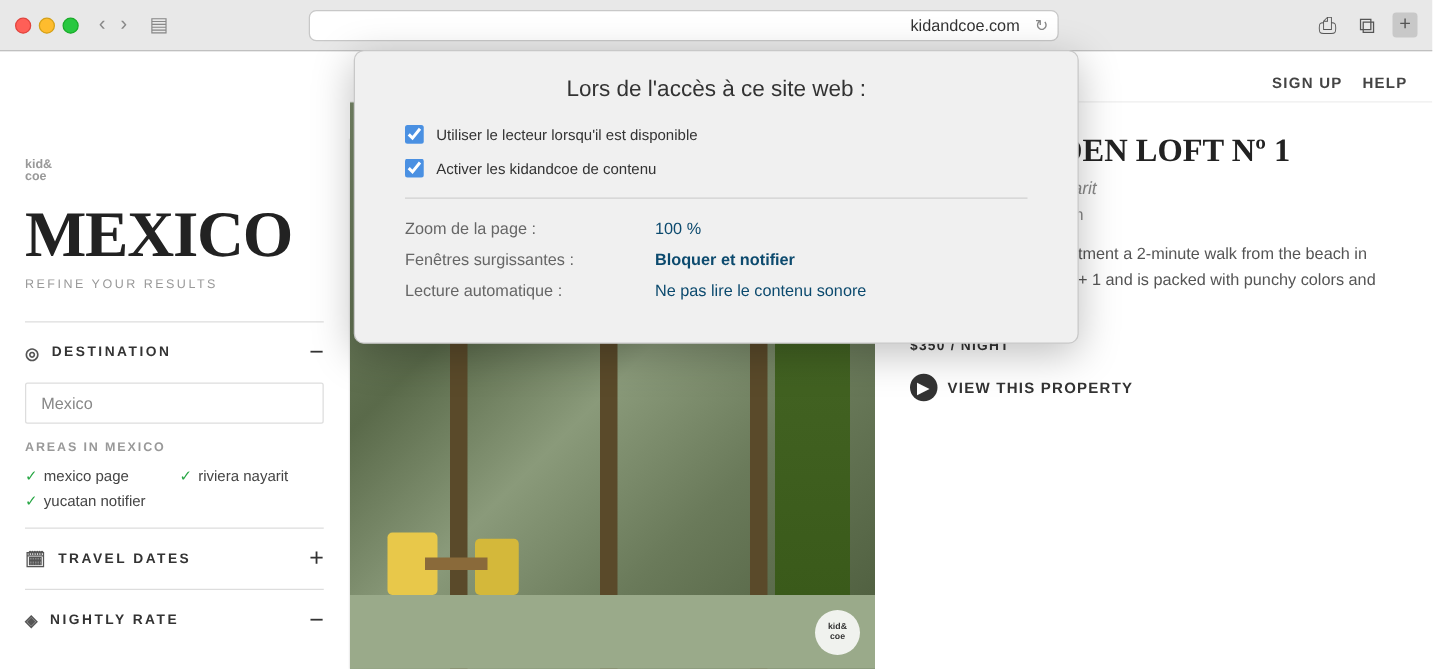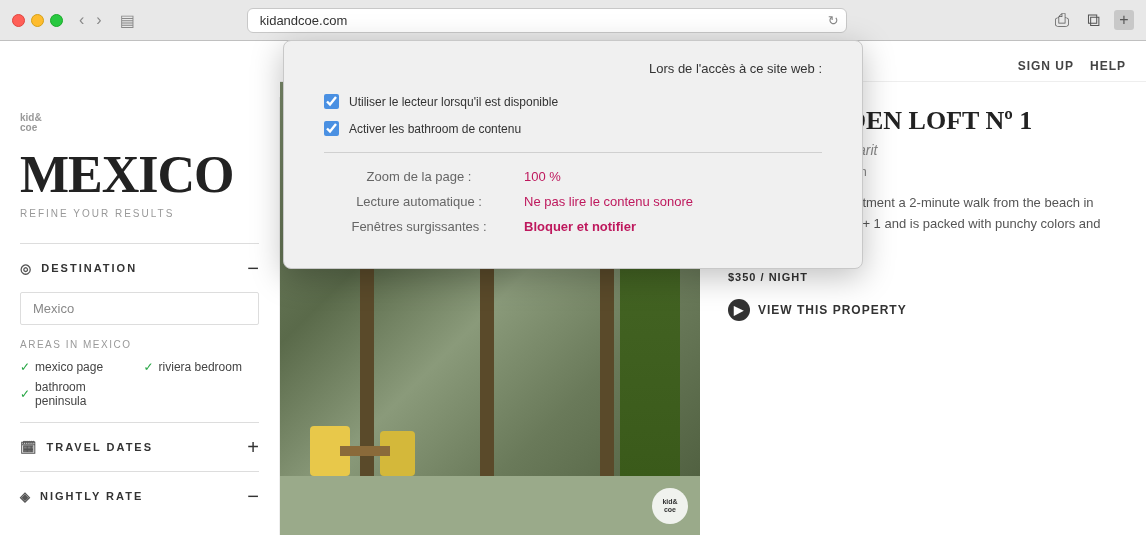--- a/index.html
+++ b/index.html
@@ -37,21 +37,21 @@
     .sidebar-toggle {
       background: none; border: none; cursor: pointer; color: #888; font-size: 16px; padding: 2px 6px;
     }
     .address-bar-wrap {
       flex: 1;
       display: flex; justify-content: center; align-items: center;
       max-width: 600px; margin: 0 auto; position: relative;
     }
     .address-bar {
       width: 100%; background: #fff; border: 1px solid #c8c8c8; border-radius: 6px;
-      padding: 4px 30px 4px 12px; font-size: 13px; color: #333; text-align: left;
+      padding: 4px 30px 4px 12px; font-size: 13px; color: #333; text-align: right;
       outline: none;
     }
     .reload-btn {
       position: absolute; right: 8px; top: 50%; transform: translateY(-50%);
       background: none; border: none; color: #888; cursor: pointer; font-size: 13px;
     }
     .toolbar-right {
       display: flex; align-items: center; gap: 10px; margin-left: auto;
     }
     .tool-btn {
@@ -70,42 +70,42 @@
       transform: translateX(-50%);
       width: 580px;
       background: #f0f0f0;
       border: 1px solid #c8c8c8;
       border-radius: 8px;
       box-shadow: 0 8px 32px rgba(0,0,0,0.25);
       z-index: 100;
       padding: 20px 40px 24px;
     }
     .popup-title {
-      text-align: right; font-size: 13px; color: #333; margin-bottom: 18px; font-weight: 400;
+      text-align: center; font-size: 18px; color: #333; margin-bottom: 18px; font-weight: 400;
     }
     .popup-divider {
       border: none; border-top: 1px solid #d0d0d0; margin: 16px 0;
     }
     .checkbox-row {
       display: flex; align-items: center; gap: 10px; margin-bottom: 12px;
     }
     .checkbox-input {
       width: 15px; height: 15px; accent-color: #4a90e2; cursor: pointer;
     }
     .checkbox-label {
       font-size: 12px; color: #333;
     }
     .setting-row {
       display: flex; align-items: center; margin-bottom: 10px; gap: 0;
     }
     .setting-key {
-      font-size: 13px; color: #666; text-align: center; min-width: 200px; padding-right: 10px;
+      font-size: 13px; color: #666; text-align: left; min-width: 200px; padding-right: 10px;
     }
     .setting-val {
-      font-size: 13px; color: #be185d; font-weight: 500;
+      font-size: 13px; color: #0c4a6e; font-weight: 500;
     }
     .setting-val.bold { font-weight: 700; }
 
     
     .website {
       display: flex;
       height: calc(535px - 40px);
       overflow: hidden;
       position: relative;
       align-items: flex-end;
@@ -143,21 +143,21 @@
       display: flex; align-items: center; gap: 8px;
     }
     .filter-icon { font-size: 13px; color: #555; }
     .filter-toggle { font-size: 20px; color: #333; line-height: 1; }
     .filter-body { margin-top: 14px; }
     .destination-input {
       border: 1px solid #ddd; padding: 8px 12px; width: 100%; font-size: 13px; color: #888;
       outline: none; border-radius: 2px; margin-bottom: 14px;
     }
     .areas-label {
-      font-size: 10px; font-weight: 400; letter-spacing: 1.5px; color: #999; text-transform: uppercase;
+      font-size: 10px; font-weight: 700; letter-spacing: 1.5px; color: #999; text-transform: uppercase;
       margin-bottom: 10px;
     }
     .areas-grid {
       display: grid; grid-template-columns: 1fr 1fr; gap: 6px 8px;
     }
     .area-item {
       display: flex; align-items: center; gap: 5px; font-size: 12px; color: #444;
     }
     .area-check { color: #28a745; font-size: 12px; }
 
@@ -273,34 +273,34 @@
 </div>
 
 <div class="popup-overlay">
   <div class="popup-title">Lors de l'accès à ce site web :</div>
   <div class="checkbox-row">
     <input type="checkbox" class="checkbox-input" checked="" style="">
     <span class="checkbox-label">Utiliser le lecteur lorsqu'il est disponible</span>
   </div>
   <div class="checkbox-row">
     <input type="checkbox" class="checkbox-input" checked="" style="">
-    <span class="checkbox-label">Activer les bathroom de contenu</span>
+    <span class="checkbox-label">Activer les kidandcoe de contenu</span>
   </div>
   <hr class="popup-divider">
   <div class="setting-row">
     <span class="setting-key">Zoom de la page :</span>
     <span class="setting-val">100 %</span>
   </div>
   <div class="setting-row">
+    <span class="setting-key">Fenêtres surgissantes :</span>
+    <span class="setting-val bold">Bloquer et notifier</span>
+  </div>
+  <div class="setting-row">
     <span class="setting-key">Lecture automatique :</span>
     <span class="setting-val">Ne pas lire le contenu sonore</span>
-  </div>
-  <div class="setting-row">
-    <span class="setting-key">Fenêtres surgissantes :</span>
-    <span class="setting-val bold">Bloquer et notifier</span>
   </div>
 </div>
 
 <div class="website">
 
   <div class="sidebar">
     <div class="logo">
       <span>kid&amp;<br>coe</span>
     </div>
     <div class="page-title">MEXICO</div>
@@ -317,25 +317,25 @@
       <div class="filter-body">
         <input class="destination-input" type="text" value="Mexico" style="">
         <div class="areas-label">AREAS IN MEXICO</div>
         <div class="areas-grid">
           <div class="area-item">
             <span class="area-check">✓</span>
             <span>mexico page</span>
           </div>
           <div class="area-item">
             <span class="area-check">✓</span>
-            <span>riviera bedroom</span>
+            <span>riviera nayarit</span>
           </div>
           <div class="area-item">
             <span class="area-check">✓</span>
-            <span>bathroom peninsula</span>
+            <span>yucatan notifier</span>
           </div>
         </div>
       </div>
     </div>
 
     <div class="filter-section">
       <div class="filter-header">
         <div class="filter-title">
           <span class="filter-icon">🗓</span>
           <span>TRAVEL DATES</span>

